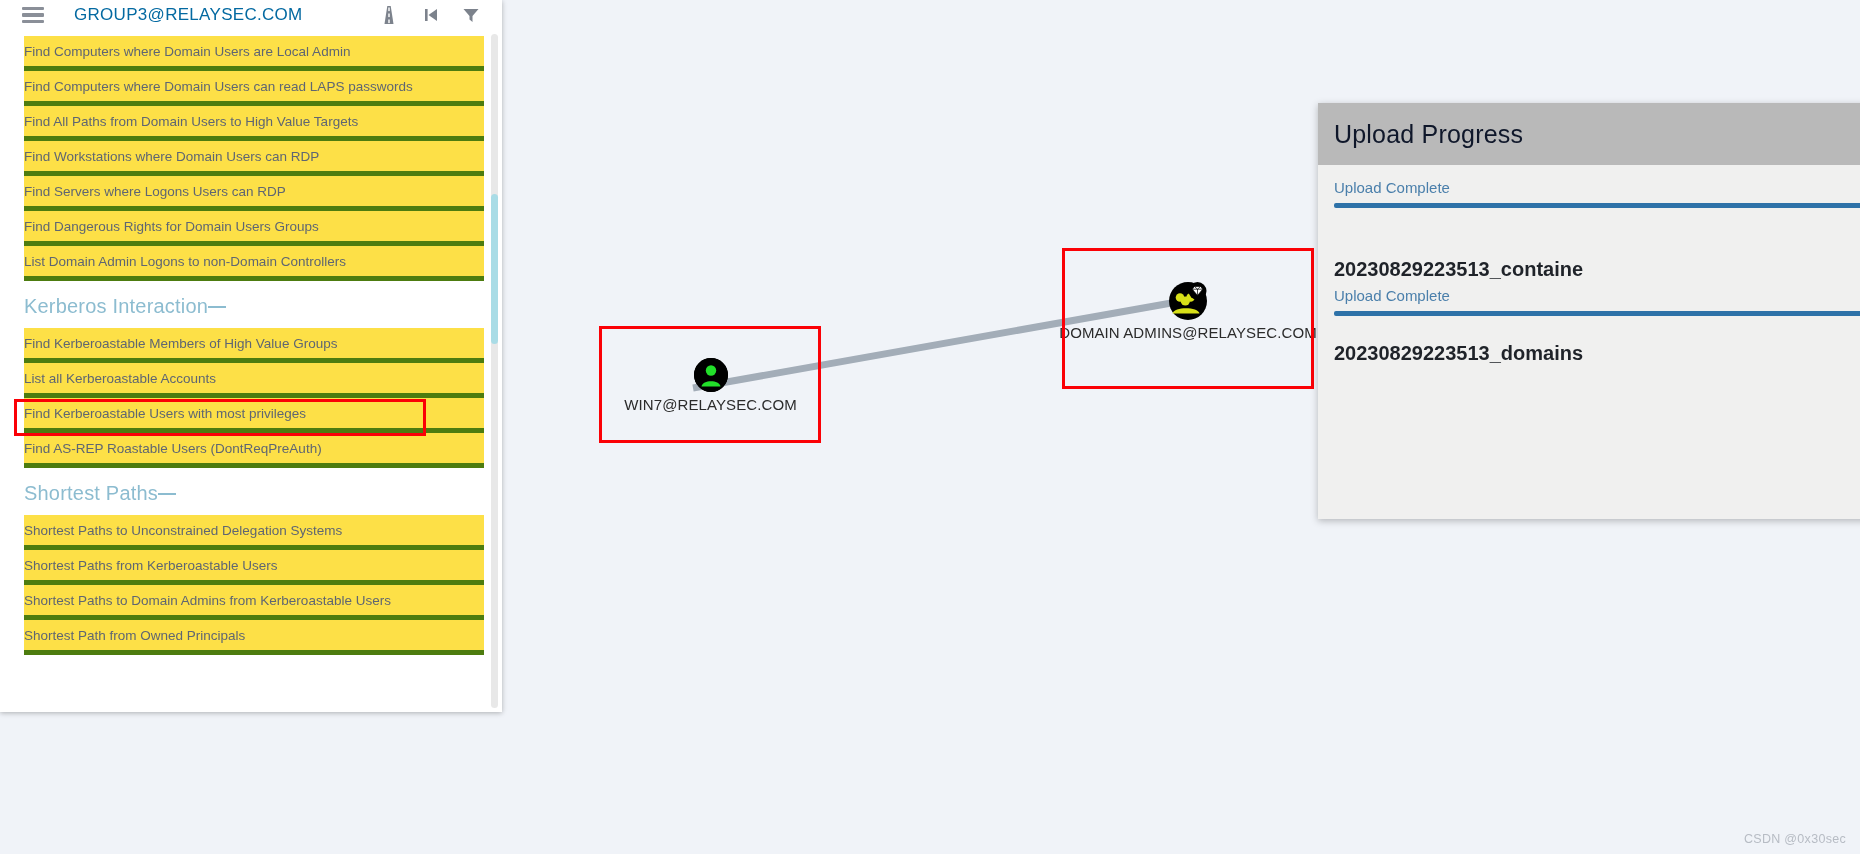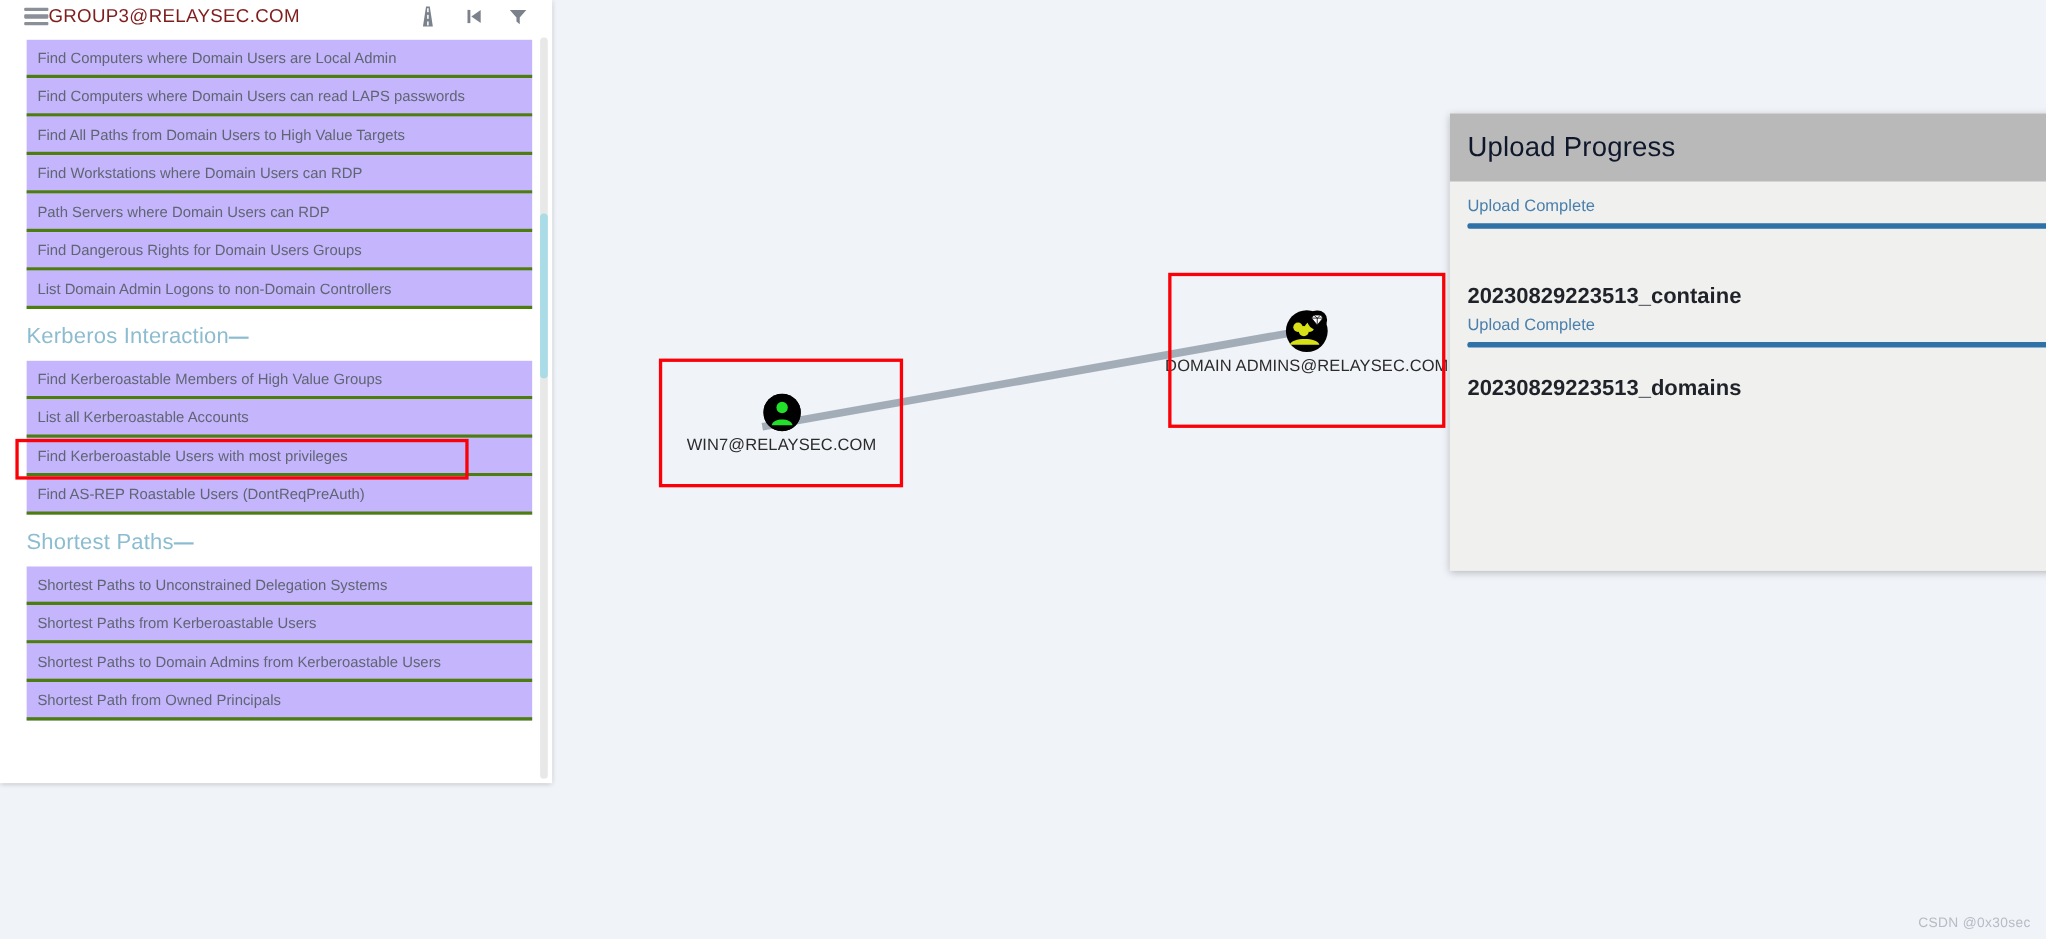--- a/index.html
+++ b/index.html
@@ -38,43 +38,43 @@
     display: flex; flex-direction: column;
     overflow: hidden;
   }
   .lp-header {
     height: 30px; display: flex; align-items: center;
     padding: 0 10px 0 22px; background: #fff; flex: 0 0 30px;
   }
   .burger { width: 22px; display: flex; flex-direction: column; gap: 3px; cursor: pointer; }
   .burger i { display: block; height: 3.4px; background: #8a8f98; border-radius: 1px; }
   .lp-title {
-    font-size: 17px; color: #7f1d1d; letter-spacing: .3px;
+    margin-left: 30px; font-size: 17px; color: #0369a1; letter-spacing: .3px;
     white-space: nowrap;
   }
   .hdr-icons { margin-left: auto; display: flex; align-items: center; gap: 22px; padding-right: 12px; }
   .hdr-icon { color: #7c828c; display: flex; align-items: center; cursor: pointer; }
 
   .tabs {
     display: flex; height: 40px; background: #d8d8d8; flex: 0 0 40px;
   }
   .tab {
     flex: 1 1 0; display: flex; align-items: center; justify-content: center;
     font-size: 15px; font-weight: bold; color: #9b9b9b; cursor: pointer;
     letter-spacing: .2px;
   }
   .tab.active { background: #ffffff; color: #1b1b1b; }
 
   .lp-body { flex: 1 1 auto; position: relative; overflow: hidden; background: #fff; padding-top: 6px; }
   .lp-scroll { position: absolute; inset: 6px 18px 0 24px; overflow: hidden; }
 
   .q-item {
-    background: #c4b5fd; border-bottom: 3px solid #4d7c0f;
+    background: #fde047; border-bottom: 5px solid #4d7c0f;
     height: 35px; display: flex; align-items: center;
-    padding-left: 10px; font-size: 13.5px; color: #5f6672;
+    font-size: 13.5px; color: #5f6672;
     cursor: pointer;
   }
 
   .section-head {
     display: flex; align-items: center; 
     padding: 14px 6px 10px 0; background: #fff;
   }
   .section-title { font-size: 20px; color: #8cbcd0; letter-spacing: .2px; }
   .section-minus { width: 18px; height: 2px; background: #8cbcd0; margin-right: 6px; }
 
@@ -194,21 +194,21 @@
     </div>
 
 
     <div class="lp-body">
       <div class="lp-scroll">
 
         <div class="q-item">Find Computers where Domain Users are Local Admin</div>
         <div class="q-item">Find Computers where Domain Users can read LAPS passwords</div>
         <div class="q-item">Find All Paths from Domain Users to High Value Targets</div>
         <div class="q-item">Find Workstations where Domain Users can RDP</div>
-        <div class="q-item">Path Servers where Domain Users can RDP</div>
+        <div class="q-item">Find Servers where Logons Users can RDP</div>
         <div class="q-item">Find Dangerous Rights for Domain Users Groups</div>
         <div class="q-item">List Domain Admin Logons to non-Domain Controllers</div>
 
         <div class="section-head">
           <span class="section-title">Kerberos Interaction</span>
           <span class="section-minus"></span>
         </div>
         <div class="q-item">Find Kerberoastable Members of High Value Groups</div>
         <div class="q-item">List all Kerberoastable Accounts</div>
         <div class="q-item">Find Kerberoastable Users with most privileges</div>

